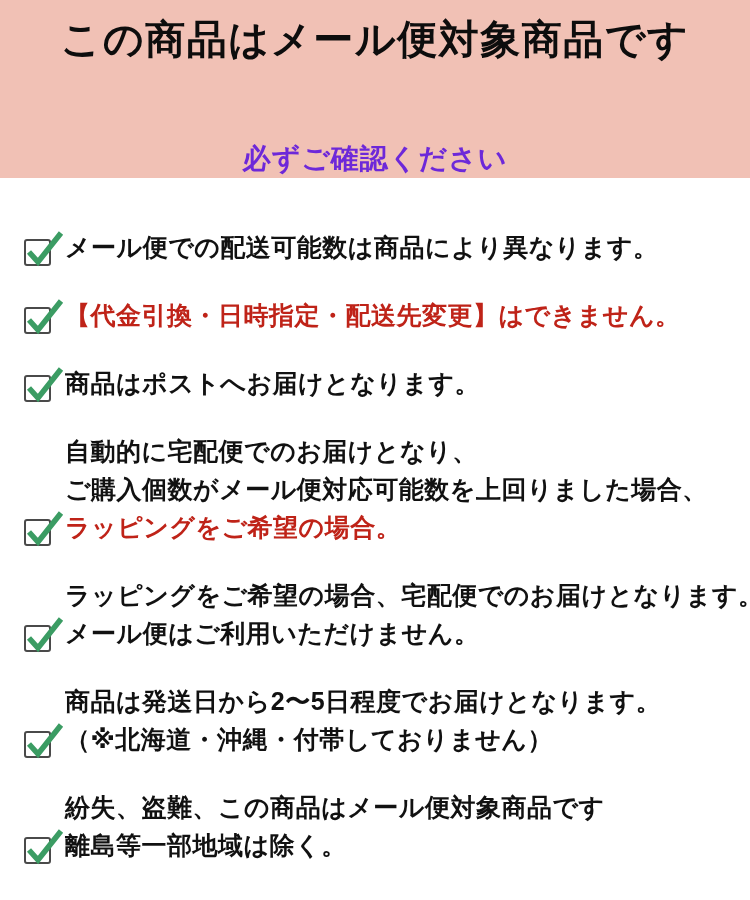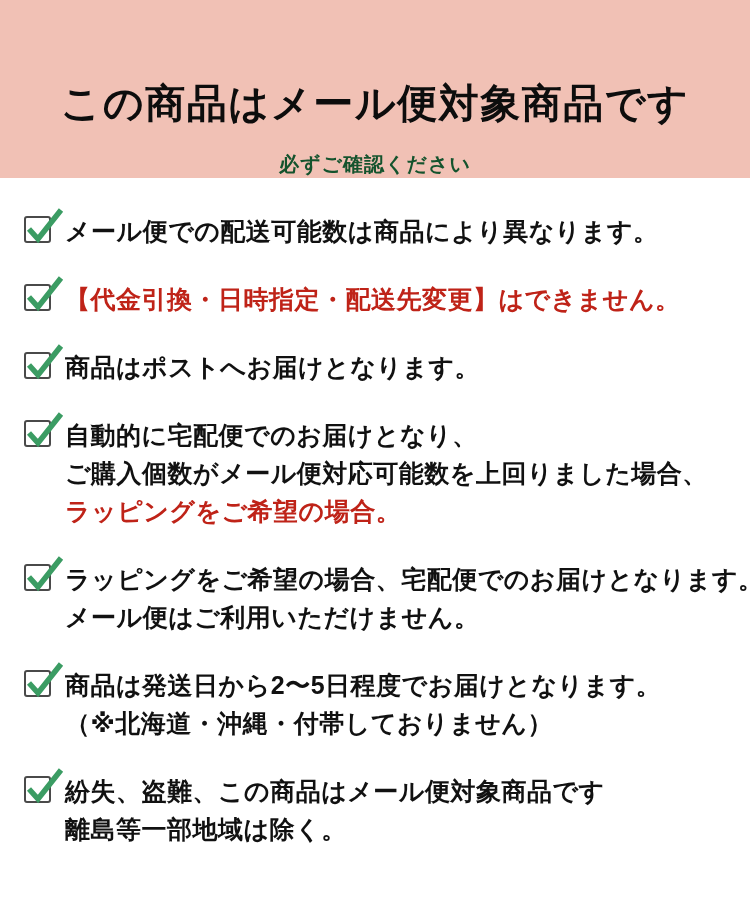--- a/index.html
+++ b/index.html
@@ -8,44 +8,45 @@
     background:#ffffff;
     font-family:"Liberation Sans","DejaVu Sans",sans-serif;
     font-weight:700;
     color:var(--text-color,#111);
     overflow:hidden;
   }
   .header{
     width:750px;height:178px;
     background:var(--header-bg,#f1c1b5);
     display:flex;flex-direction:column;
-    align-items:center;justify-content:flex-end;
+    align-items:center;justify-content:space-between;
     padding-top:12px;box-sizing:border-box;
     gap:20px;
   }
   .header-title{
     font-size:40px;
     letter-spacing:1.5px;
     color:#0d0d0d;
     white-space:nowrap;
   }
   .header-subtitle{
-    font-size:20px;
+    font-size:28px;
     letter-spacing:1px;
-    color:#14532d;
+    color:#6d28d9;
     white-space:nowrap;
   }
   .content{
     padding:34px 20px 0 24px;
     box-sizing:border-box;
   }
   .item{
     display:flex;
-    align-items:flex-start;
+    align-items:flex-end;
     margin-bottom:30px;
+    margin-top:16px;
   }
   .checkbox{
     position:relative;
     flex:0 0 auto;
     width:27px;height:27px;
     margin-top:4px;
     border:2.5px solid var(--box-border,#4a4a4a);
     border-radius:3px;
     background:#fff;
     box-sizing:border-box;

